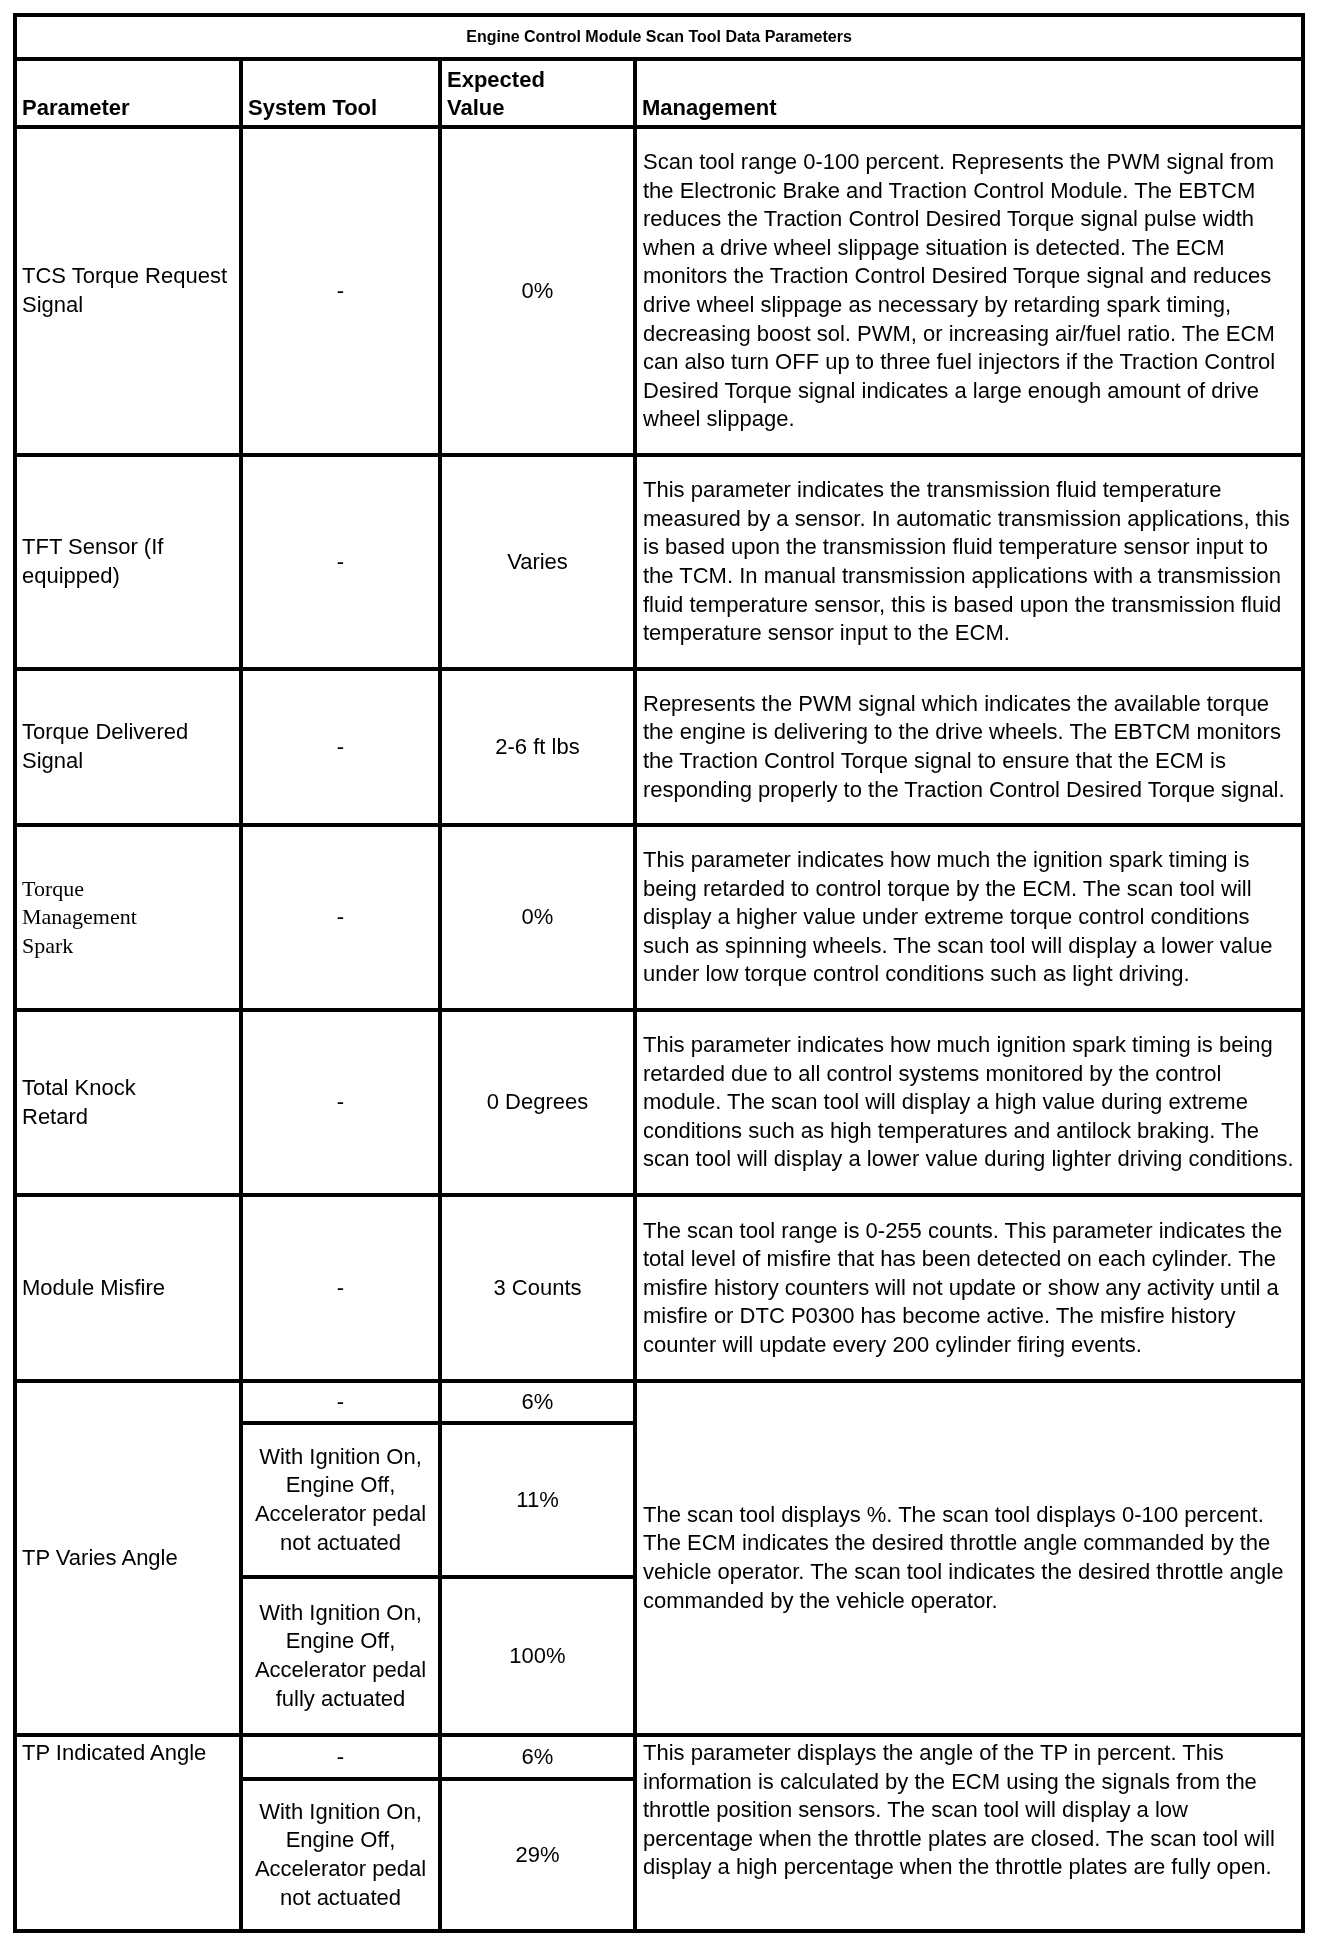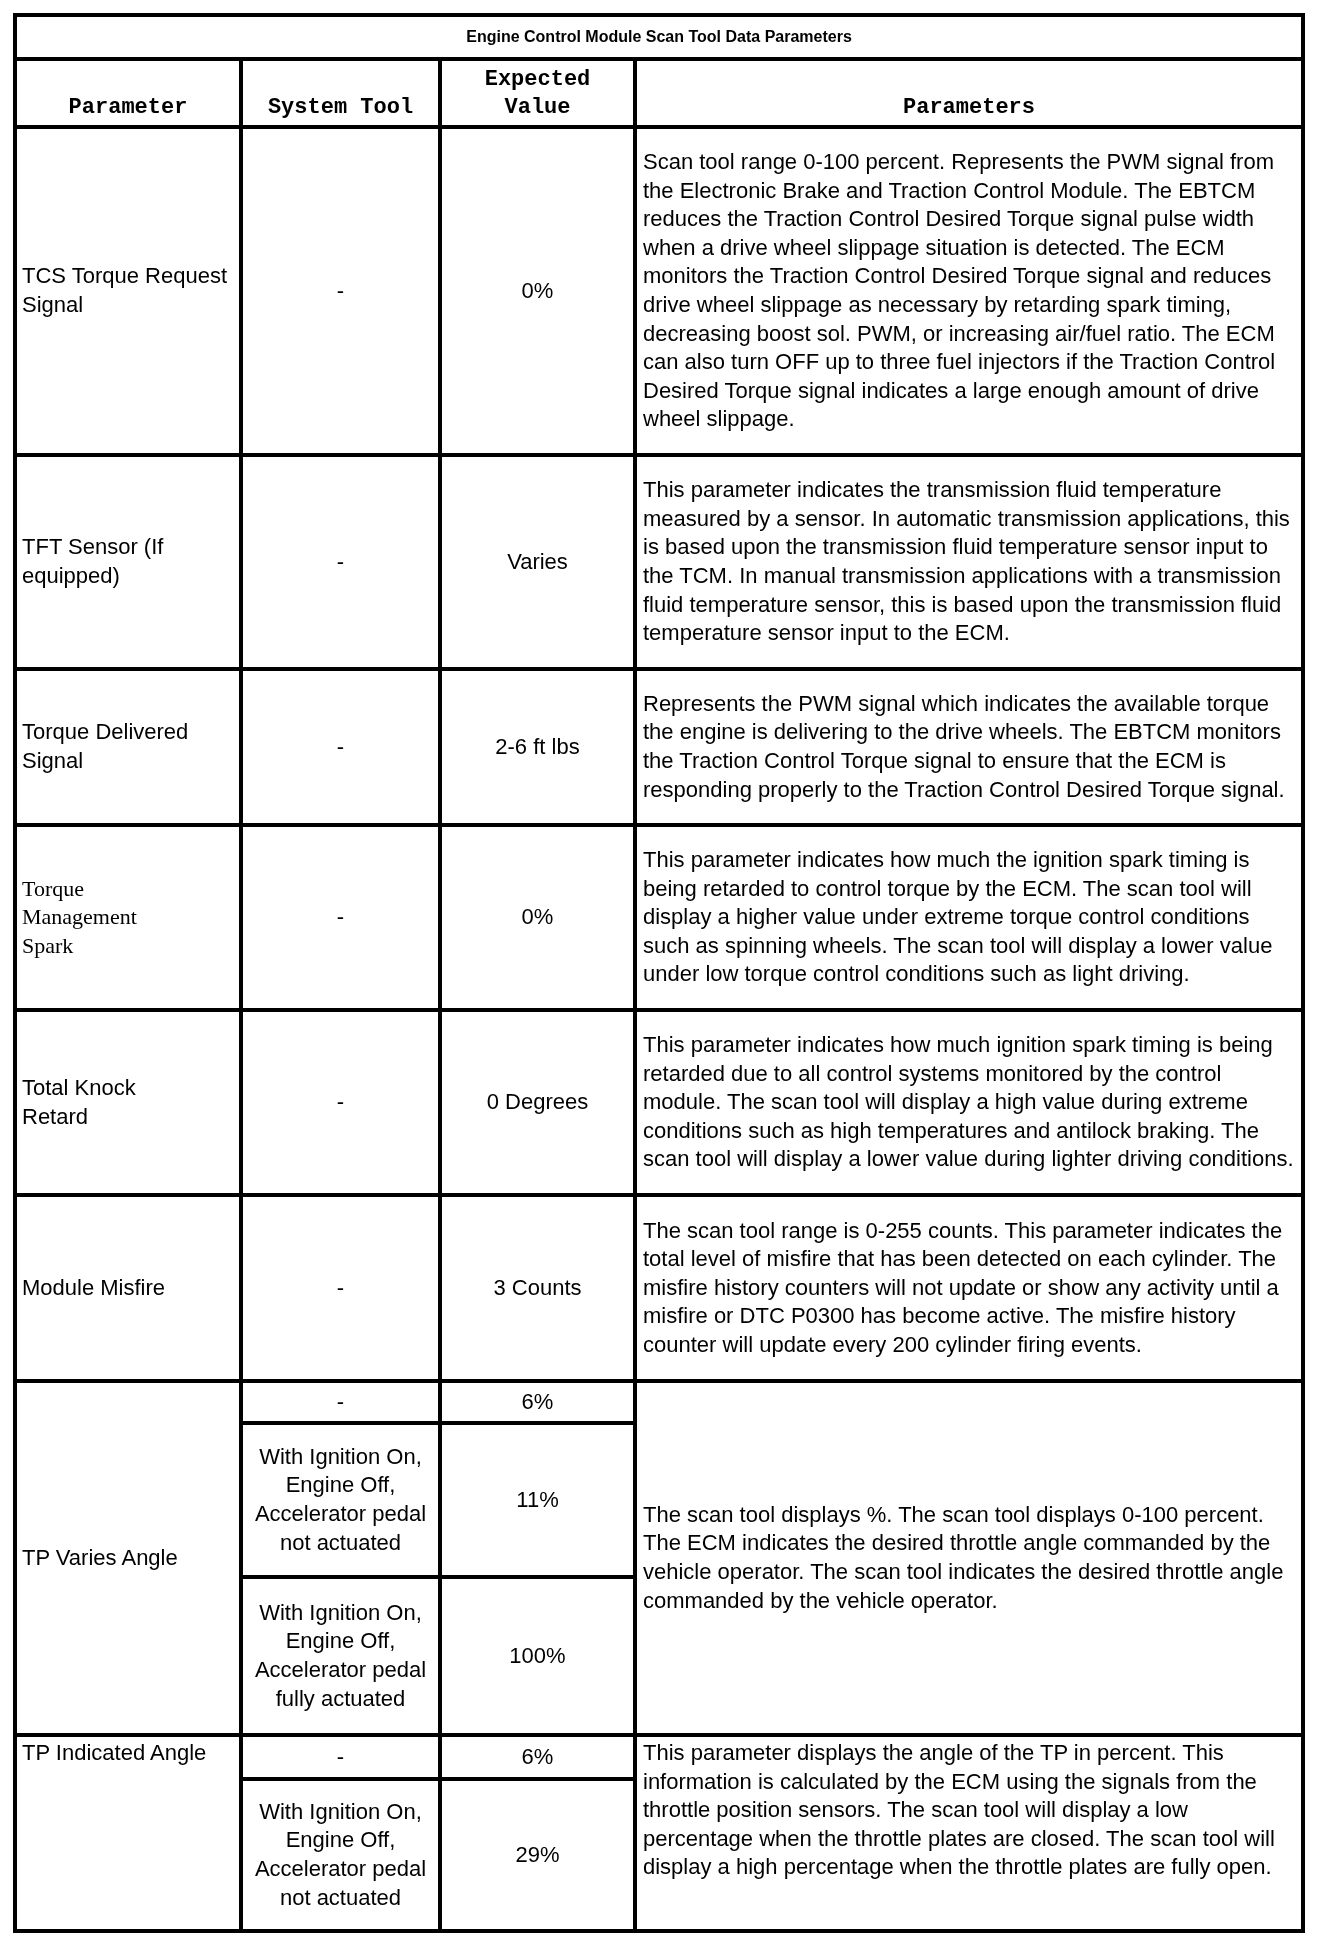--- a/index.html
+++ b/index.html
@@ -11,21 +11,21 @@
     table-layout: fixed;
     font-size: 22px;
     line-height: 28.6px;
   }
   table.scan td, table.scan th {
     border: 4px solid #000;
     padding: 2px 5px;
     vertical-align: middle;
   }
   .title-cell { height: 36px; text-align: center; font-weight: bold; font-size: 16px; border-width: 4px 4px 2px 4px; }
-  th { font-weight: bold; text-align: center; vertical-align: bottom !important; height: 60px; font-family: Liberation Mono, monospace; }
+  th { font-weight: bold; text-align: left; vertical-align: bottom !important; height: 60px; }
   .c-param { text-align: left; }
   .c-state { text-align: center; }
   .c-exp { text-align: center; }
   .c-desc { text-align: left; padding-left: 6px !important; padding-right: 4px !important; }
   .top { vertical-align: top !important; margin-left: 35px; }
 </style>
 </head>
 <body>
 
 <table class="scan">
@@ -36,21 +36,21 @@
     <col style="width:668px">
   </colgroup>
   <tbody>
       <tr>
     <td colspan="4" class="title-cell">Engine Control Module Scan Tool Data Parameters</td>
   </tr>
   <tr>
     <th>Parameter</th>
     <th>System Tool</th>
     <th><span style="display:inline-block;width:110px;">Expected Value</span></th>
-    <th>Parameters</th>
+    <th>Management</th>
   </tr>
 
   <tr style="height:328px">
     <td class="c-param">TCS Torque Request Signal</td>
     <td class="c-state">-</td>
     <td class="c-exp">0%</td>
     <td class="c-desc">Scan tool range 0-100 percent. Represents the PWM signal from the Electronic Brake and Traction Control Module. The EBTCM reduces the Traction Control Desired Torque signal pulse width when a drive wheel slippage situation is detected. The ECM monitors the Traction Control Desired Torque signal and reduces drive wheel slippage as necessary by retarding spark timing, decreasing boost sol. PWM, or increasing air/fuel ratio. The ECM can also turn OFF up to three fuel injectors if the Traction Control Desired Torque signal indicates a large enough amount of drive wheel slippage.</td>
   </tr>
   <tr style="height:214px">
     <td class="c-param"><span style="display:inline-block;width:170px;">TFT Sensor (If equipped)</span></td>

